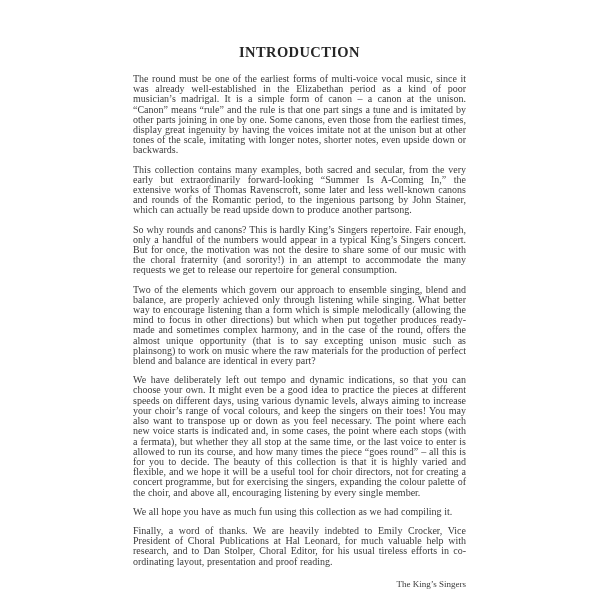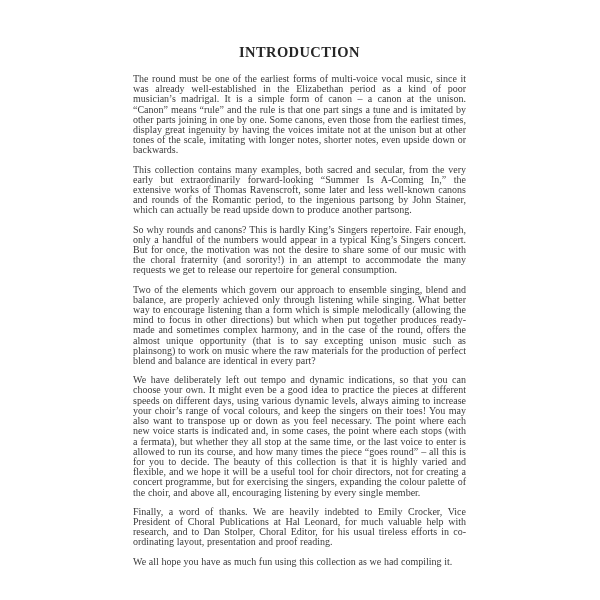--- a/index.html
+++ b/index.html
@@ -54,16 +54,17 @@
 <body>
 
 <div class="page">
   <div class="content">
     <h1 class="title">INTRODUCTION</h1>
     <p class="body-para">The round must be one of the earliest forms of multi-voice vocal music, since it was already well-established in the Elizabethan period as a kind of poor musician’s madrigal. It is a simple form of canon – a canon at the unison. “Canon” means “rule” and the rule is that one part sings a tune and is imitated by other parts joining in one by one. Some canons, even those from the earliest times, display great ingenuity by having the voices imitate not at the unison but at other tones of the scale, imitating with longer notes, shorter notes, even upside down or backwards.</p>
     <p class="body-para">This collection contains many examples, both sacred and secular, from the very early but extraordinarily forward-looking “Summer Is A-Coming In,” the extensive works of Thomas Ravenscroft, some later and less well-known canons and rounds of the Romantic period, to the ingenious partsong by John Stainer, which can actually be read upside down to produce another partsong.</p>
     <p class="body-para">So why rounds and canons? This is hardly King’s Singers repertoire. Fair enough, only a handful of the numbers would appear in a typical King’s Singers concert. But for once, the motivation was not the desire to share some of our music with the choral fraternity (and sorority!) in an attempt to accommodate the many requests we get to release our repertoire for general consumption.</p>
     <p class="body-para">Two of the elements which govern our approach to ensemble singing, blend and balance, are properly achieved only through listening while singing. What better way to encourage listening than a form which is simple melodically (allowing the mind to focus in other directions) but which when put together produces ready-made and sometimes complex harmony, and in the case of the round, offers the almost unique opportunity (that is to say excepting unison music such as plainsong) to work on music where the raw materials for the production of perfect blend and balance are identical in every part?</p>
     <p class="body-para">We have deliberately left out tempo and dynamic indications, so that you can choose your own. It might even be a good idea to practice the pieces at different speeds on different days, using various dynamic levels, always aiming to increase your choir’s range of vocal colours, and keep the singers on their toes! You may also want to transpose up or down as you feel necessary. The point where each new voice starts is indicated and, in some cases, the point where each stops (with a fermata), but whether they all stop at the same time, or the last voice to enter is allowed to run its course, and how many times the piece “goes round” – all this is for you to decide. The beauty of this collection is that it is highly varied and flexible, and we hope it will be a useful tool for choir directors, not for creating a concert programme, but for exercising the singers, expanding the colour palette of the choir, and above all, encouraging listening by every single member.</p>
+    <p class="body-para">We all hope you have as much fun using this collection as we had compiling it.</p>
     <p class="body-para">Finally, a word of thanks. We are heavily indebted to Emily Crocker, Vice President of Choral Publications at Hal Leonard, for much valuable help with research, and to Dan Stolper, Choral Editor, for his usual tireless efforts in co-ordinating layout, presentation and proof reading.</p>
-    <p class="body-para">We all hope you have as much fun using this collection as we had compiling it.</p>
+    <p class="signature">The King’s Singers</p>
   </div>
 </div>
 
 </body></html>

